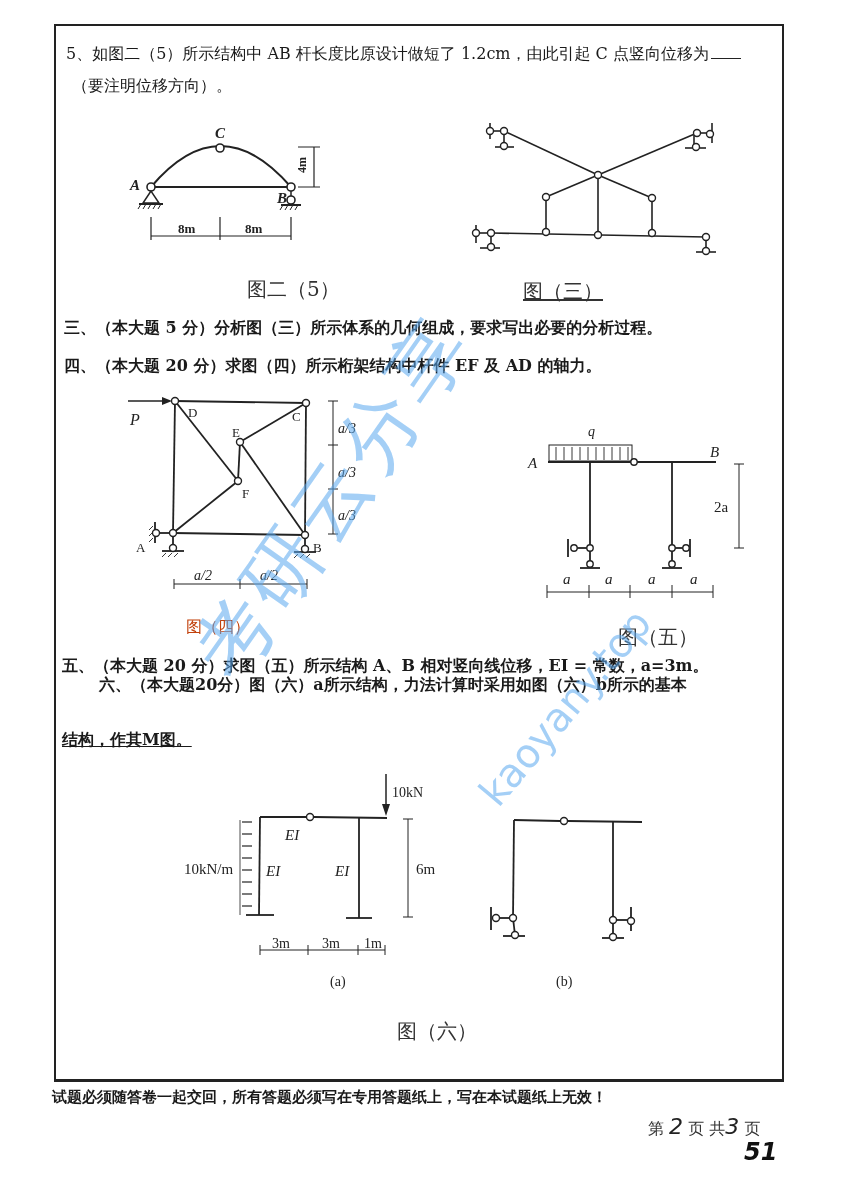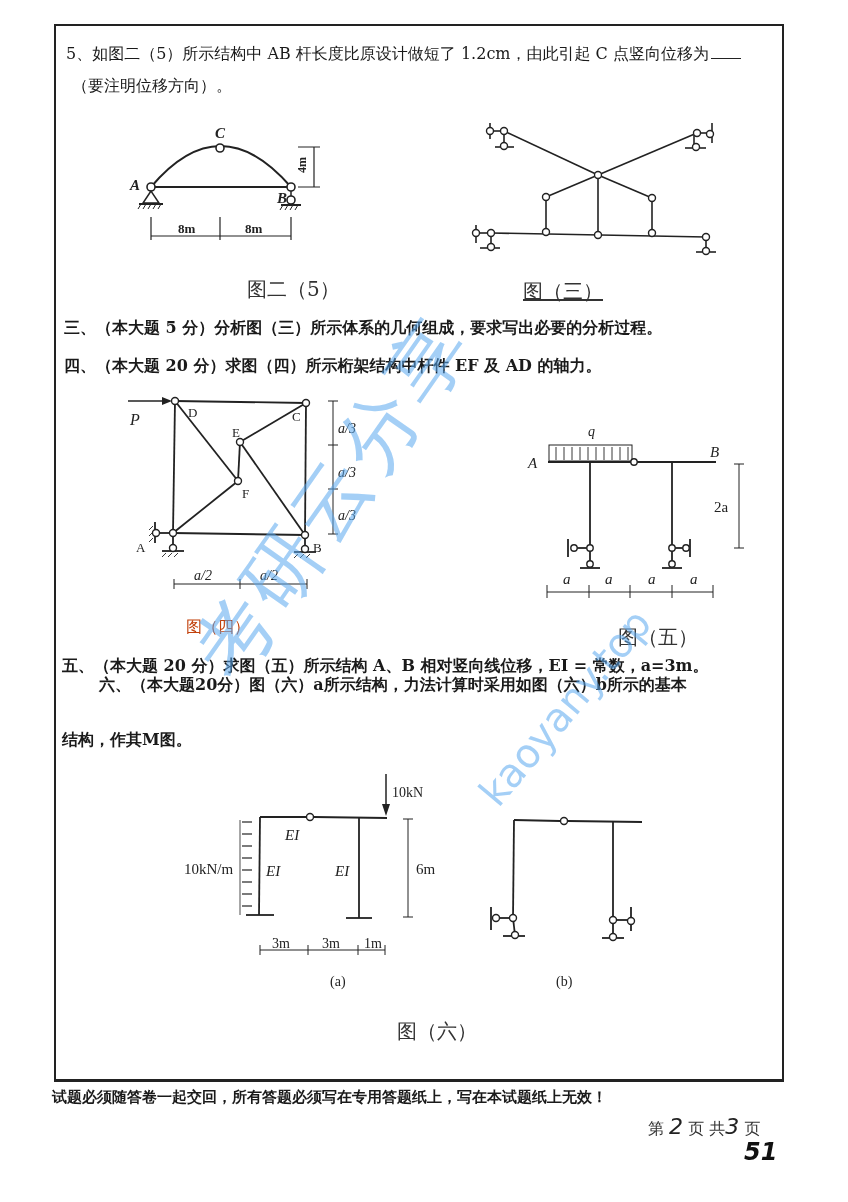--- a/index.html
+++ b/index.html
@@ -263,21 +263,21 @@
     </g>
   <text x="43" y="164" font-size="15" class="ital">a</text>
   <text x="85" y="164" font-size="15" class="ital">a</text>
   <text x="128" y="164" font-size="15" class="ital">a</text>
   <text x="170" y="164" font-size="15" class="ital">a</text>
 </svg>
 <div class="cap" style="left:618px; top:624px;">图（五）</div>
 
 <div class="txt q-bold" style="left:62px; top:656px;">五、（本大题 20 分）求图（五）所示结构 A、B 相对竖向线位移，EI = 常数，a=3m。</div>
 <div class="txt q-bold" style="left:62px; top:675px;margin-left:37px;">六、（本大题20分）图（六）a所示结构，力法计算时采用如图（六）b所示的基本</div>
-<div class="txt q-bold" style="left:62px; top:730px;">结构，作其M图。</div>
+<div class="txt q-bold" style="left:62px; top:730px;text-decoration:underline;">结构，作其M图。</div>
 
 <svg class="fig" style="left:180px; top:770px;" width="270" height="230" viewBox="0 0 270 230">
   <g stroke="#222" stroke-width="1.8">
     <line x1="80" y1="47" x2="126" y2="47"></line>
     <line x1="134" y1="47" x2="207" y2="48"></line>
     <line x1="80" y1="47" x2="79" y2="145"></line>
     <line x1="179" y1="48" x2="179" y2="148"></line>
     <line x1="66" y1="145" x2="94" y2="145"></line>
     <line x1="166" y1="148" x2="192" y2="148"></line>
   </g>

